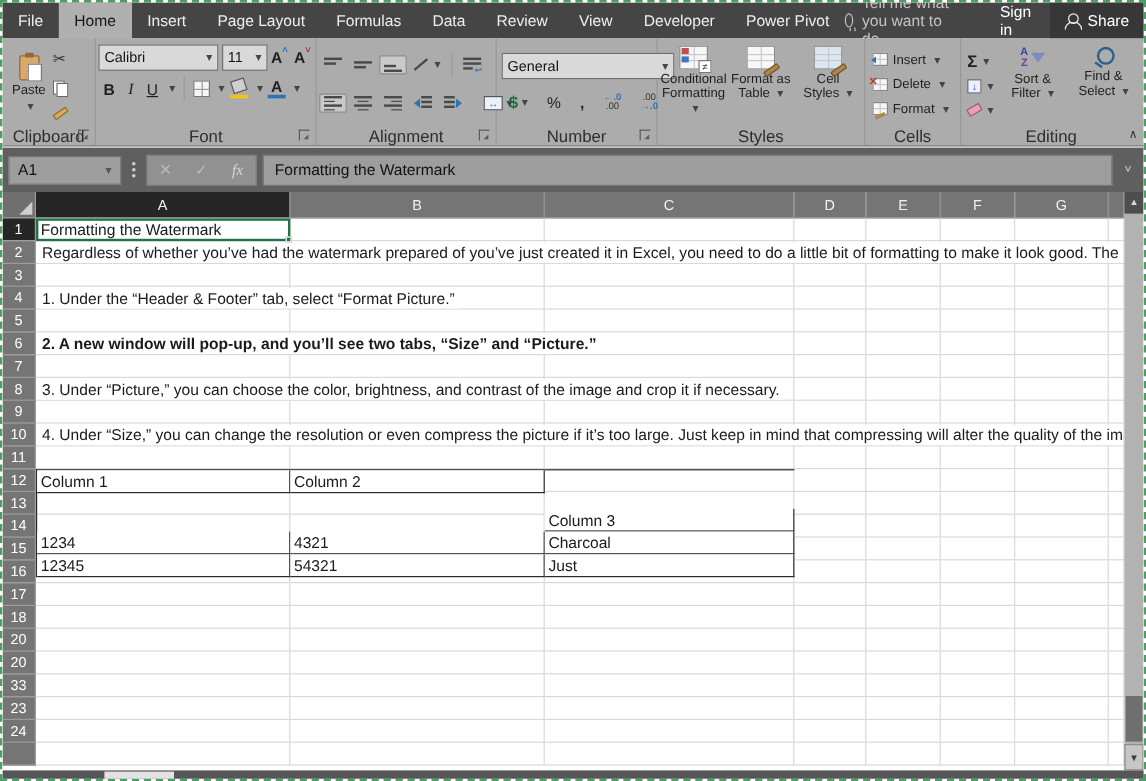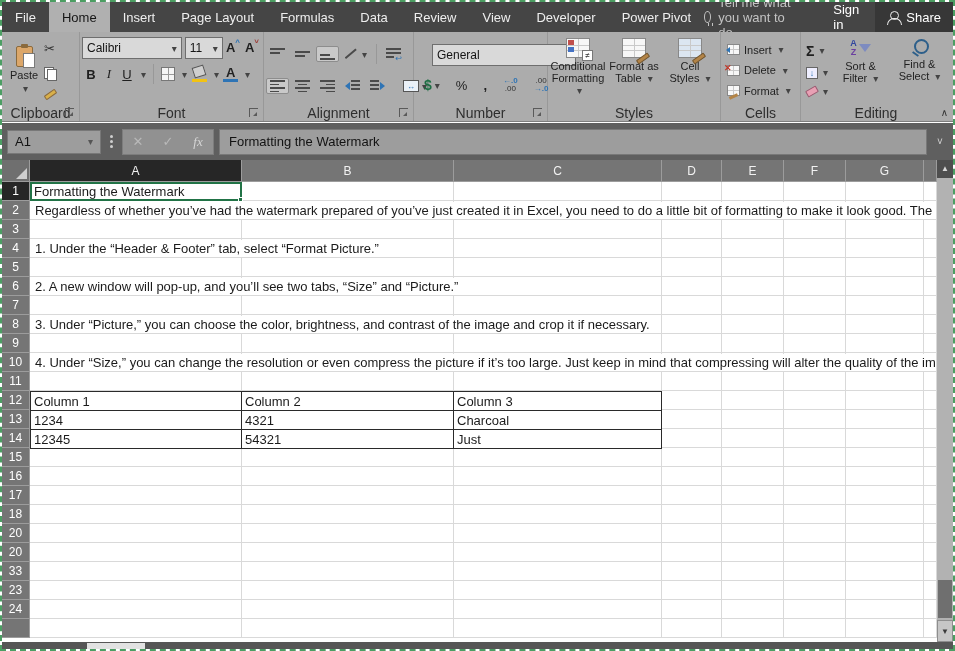--- a/index.html
+++ b/index.html
@@ -325,21 +325,21 @@
         </div>
       </div>
       <div class="glabel">
         <span>Alignment</span>
         <span class="dlg"></span>
       </div>
     </div>
 
     <div class="group" style="width:134px">
       <div class="gbody numcol">
-        <div class="combo" style="width:144px;margin:2px 0 0 16px">
+        <div class="combo" style="width:144px;margin:2px 0 0 2px">
           <span>General</span>
             <span class="chev">▾</span>
         </div>
         <div class="numrow">
           <span class="rbtn">
               <span class="cursym">$</span>
               <span class="chev">▾</span>
             </span>
           <span class="rbtn pct">%</span>
           <span class="rbtn pct b">,</span>
@@ -747,28 +747,28 @@
         </div>
       </div>
     <div class="vscroll">
       <div class="vs-up">▲</div>
       <div class="vs-thumb"></div>
       <div class="vs-down">▼</div>
     </div>
   <div class="selbox" style="left: 28px; top: 22px; width: 212px; height: 19px;">Formatting the Watermark<span class="handle"></span></div>
       <div class="ovf" style="left: 30px; top: 42px; max-width: 904px; overflow: hidden;">Regardless of whether you’ve had the watermark prepared of you’ve just created it in Excel, you need to do a little bit of formatting to make it look good. The</div>
       <div class="ovf" style="left: 30px; top: 80px; max-width: 904px; overflow: hidden;">1. Under the “Header &amp; Footer” tab, select “Format Picture.”</div>
-      <div class="ovf" style="left: 30px; top: 118px; max-width: 904px; overflow: hidden;">2. A new window will pop-up, and you’ll see two tabs, “Size” and “Picture.”</div>
+      <div class="ovf" style="left: 30px; top: 118px; max-width: 904px; overflow: hidden; font-weight: bold;">2. A new window will pop-up, and you’ll see two tabs, “Size” and “Picture.”</div>
       <div class="ovf" style="left: 30px; top: 156px; max-width: 904px; overflow: hidden;">3. Under “Picture,” you can choose the color, brightness, and contrast of the image and crop it if necessary.</div>
       <div class="ovf" style="left: 30px; top: 194px; max-width: 904px; overflow: hidden;">4. Under “Size,” you can change the resolution or even compress the picture if it’s too large. Just keep in mind that compressing will alter the quality of the ima</div>
       <div class="tblov" style="left: 28px; top: 231px;">
         <div class="tblrow">
           <div class="tblcell" style="width: 211px;">Column 1</div>
           <div class="tblcell" style="width: 212px;">Column 2</div>
-          <div class="tblcell" style="width: 208px;">Column 3</div>
+          <div class="tblcell" style="width: 208px; margin-top: 32px;">Column 3</div>
         </div>
         <div class="tblrow">
           <div class="tblcell" style="width: 211px;">1234</div>
           <div class="tblcell" style="width: 212px;">4321</div>
           <div class="tblcell" style="width: 208px;">Charcoal</div>
         </div>
         <div class="tblrow">
           <div class="tblcell" style="width: 211px;">12345</div>
           <div class="tblcell" style="width: 212px;">54321</div>
           <div class="tblcell" style="width: 208px;">Just</div>

